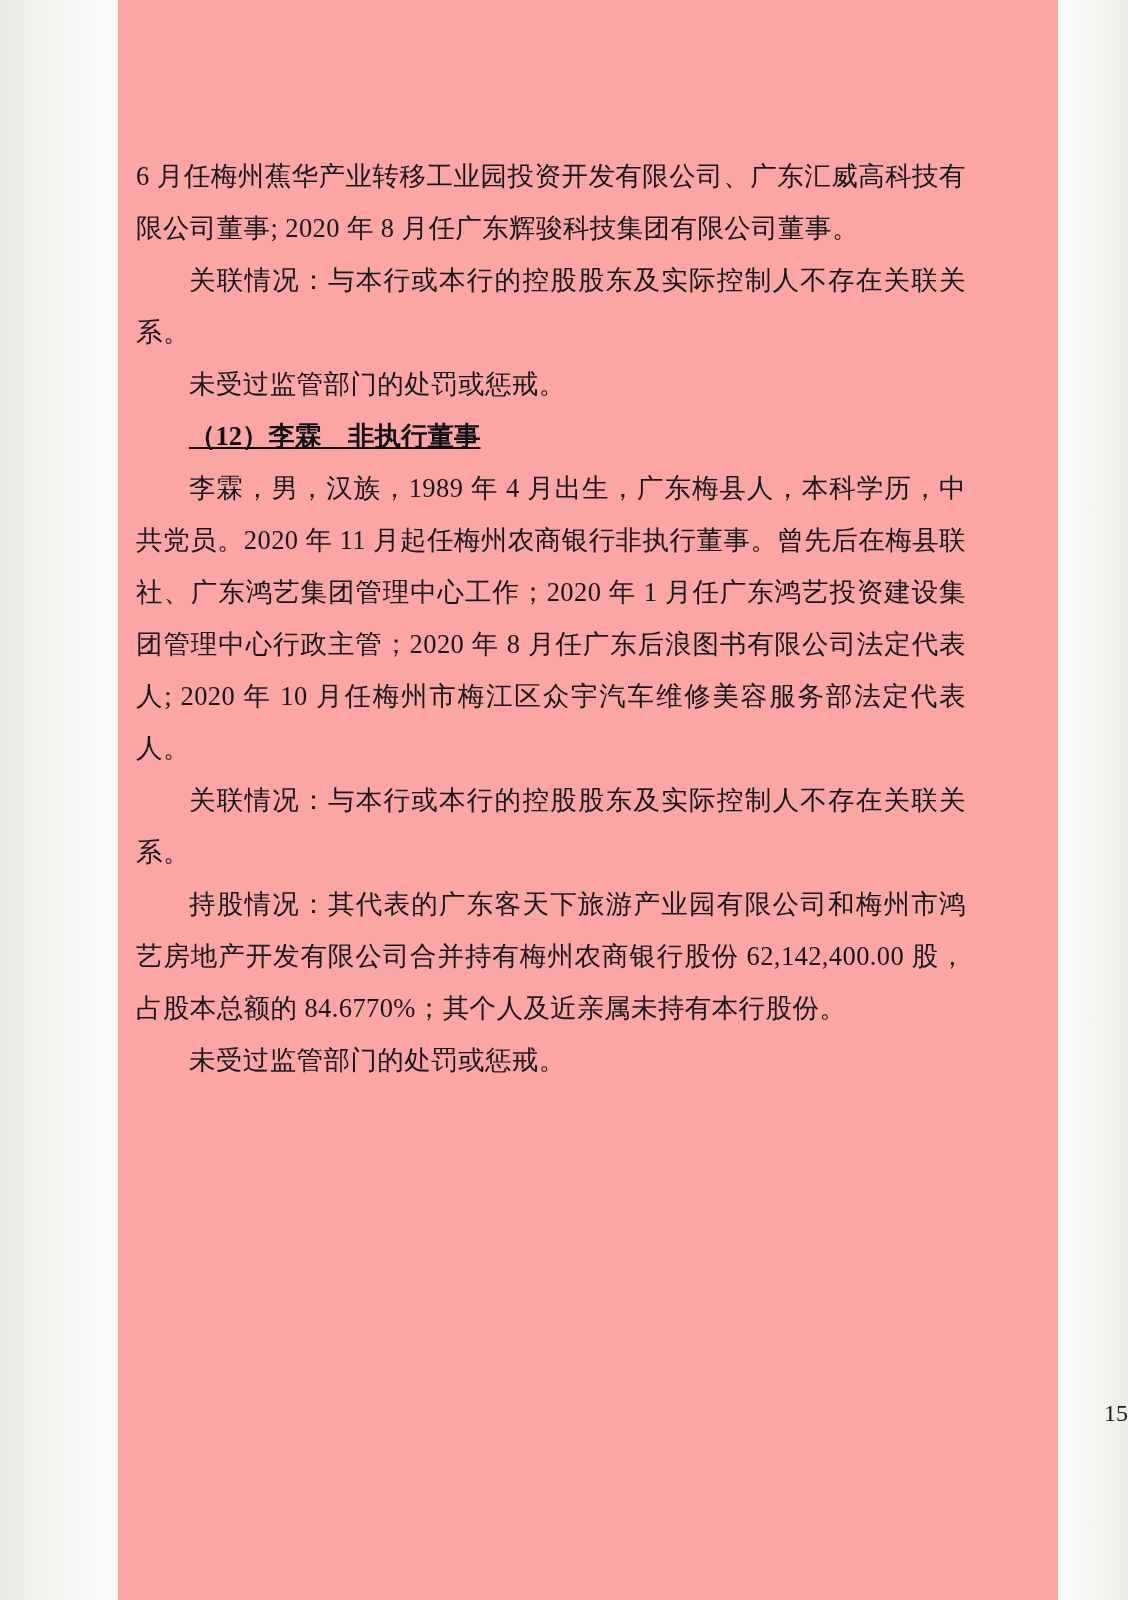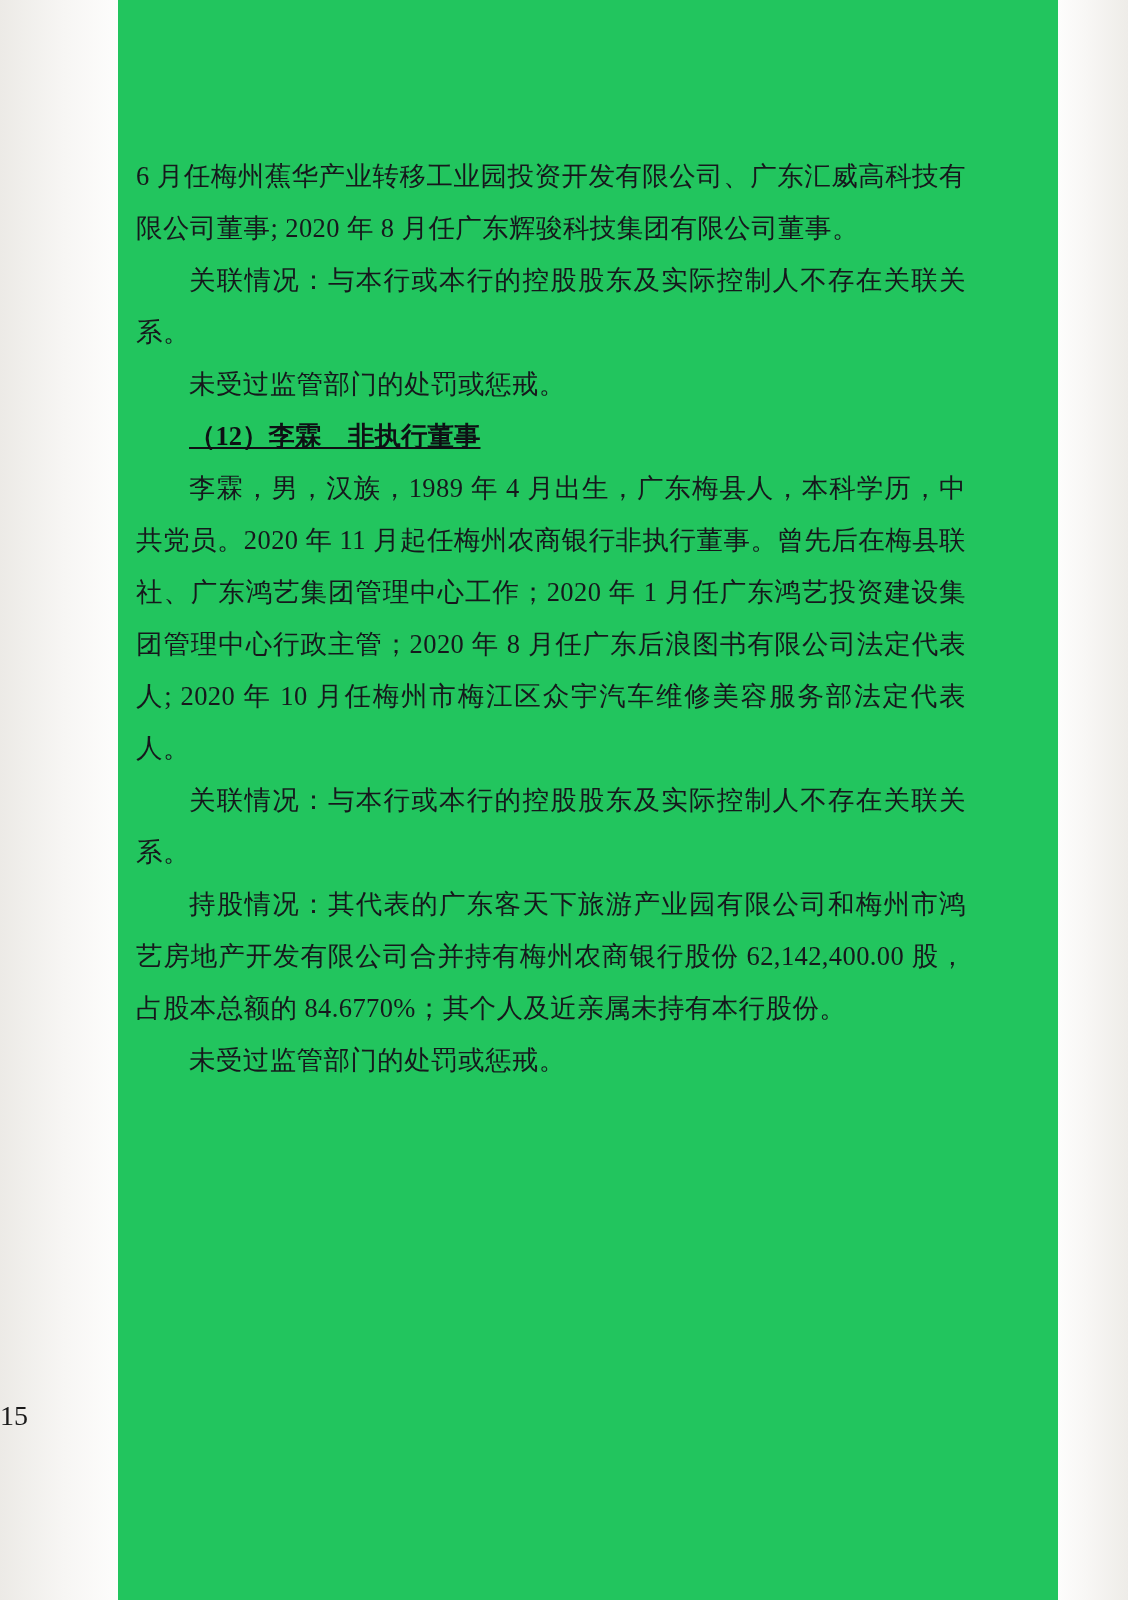--- a/index.html
+++ b/index.html
@@ -13,21 +13,21 @@
     position: relative;
     font-family: "Liberation Serif", "DejaVu Serif", serif;
     color: #1a1a1a;
   }
   .page {
     position: absolute;
     left: 0;
     top: 0;
     width: 1128px;
     height: 1600px;
-    background: #22c55e;
+    background: #fca5a5;
     overflow: hidden;
   }
   
   .scan-edge-left {
     position: absolute;
     left: 0; top: 0;
     width: 118px; height: 100%;
     background: linear-gradient(to right, #eceae6 0%, #f7f6f4 55%, #fdfdfc 100%);
   }
   .scan-edge-right {
@@ -61,22 +61,22 @@
     line-height: 52px;
     margin: 0;
     color: #0e1014;
     text-decoration: underline;
   }
   .page-number {
     position: absolute;
     left: 0;
     top: 1400px;
     width: 1128px;
-    text-align: left;
-    font-size: 28px;
+    text-align: right;
+    font-size: 24px;
     color: #1a1a1a;
     font-family: "Liberation Serif", "DejaVu Serif", serif;
   }
 </style>
 </head>
 <body>
 
 <div class="page">
   <div class="scan-edge-left"></div>
   <div class="scan-edge-right"></div>

